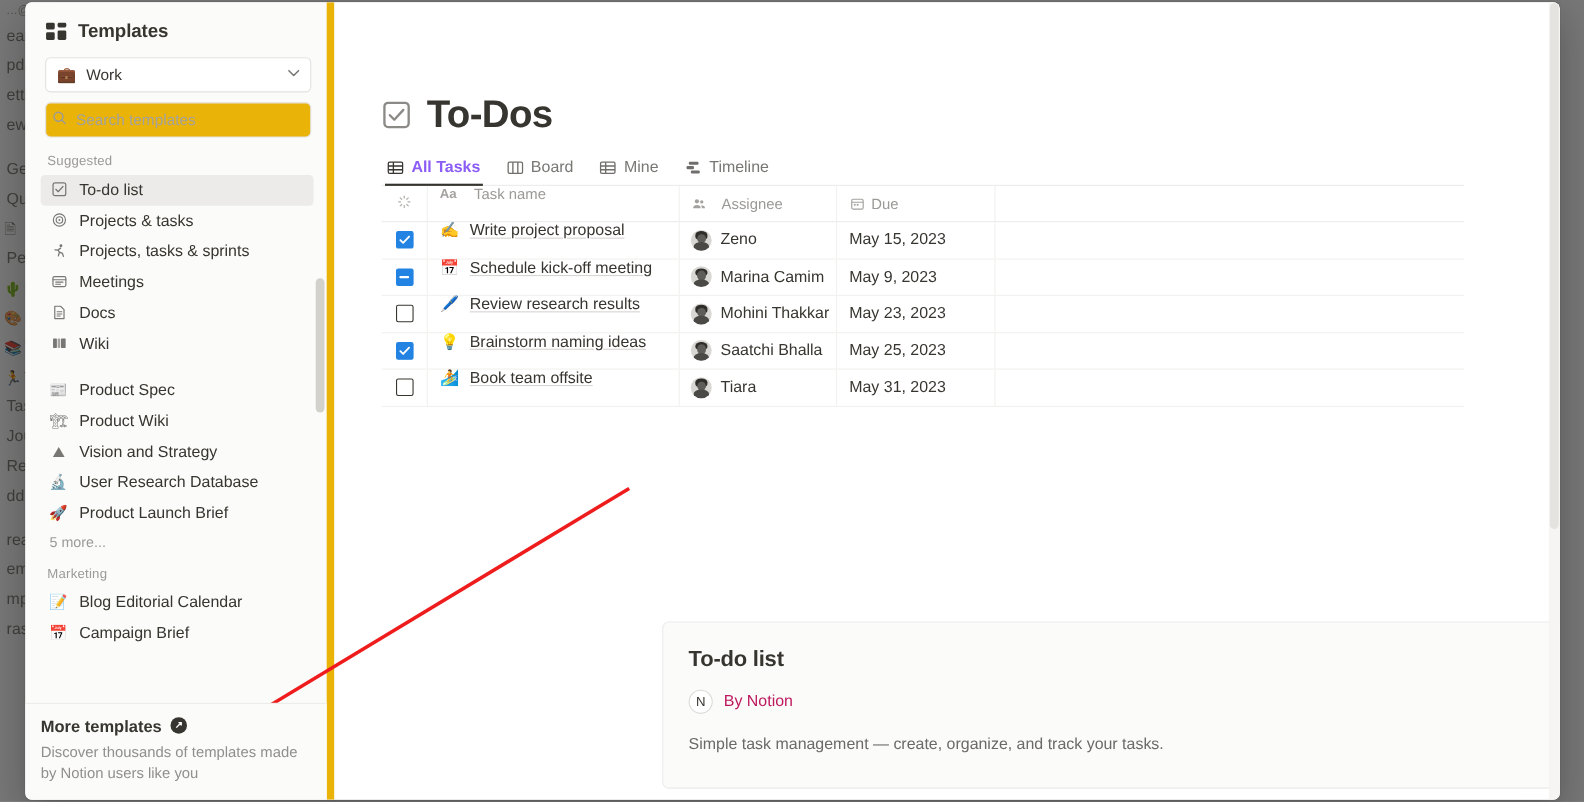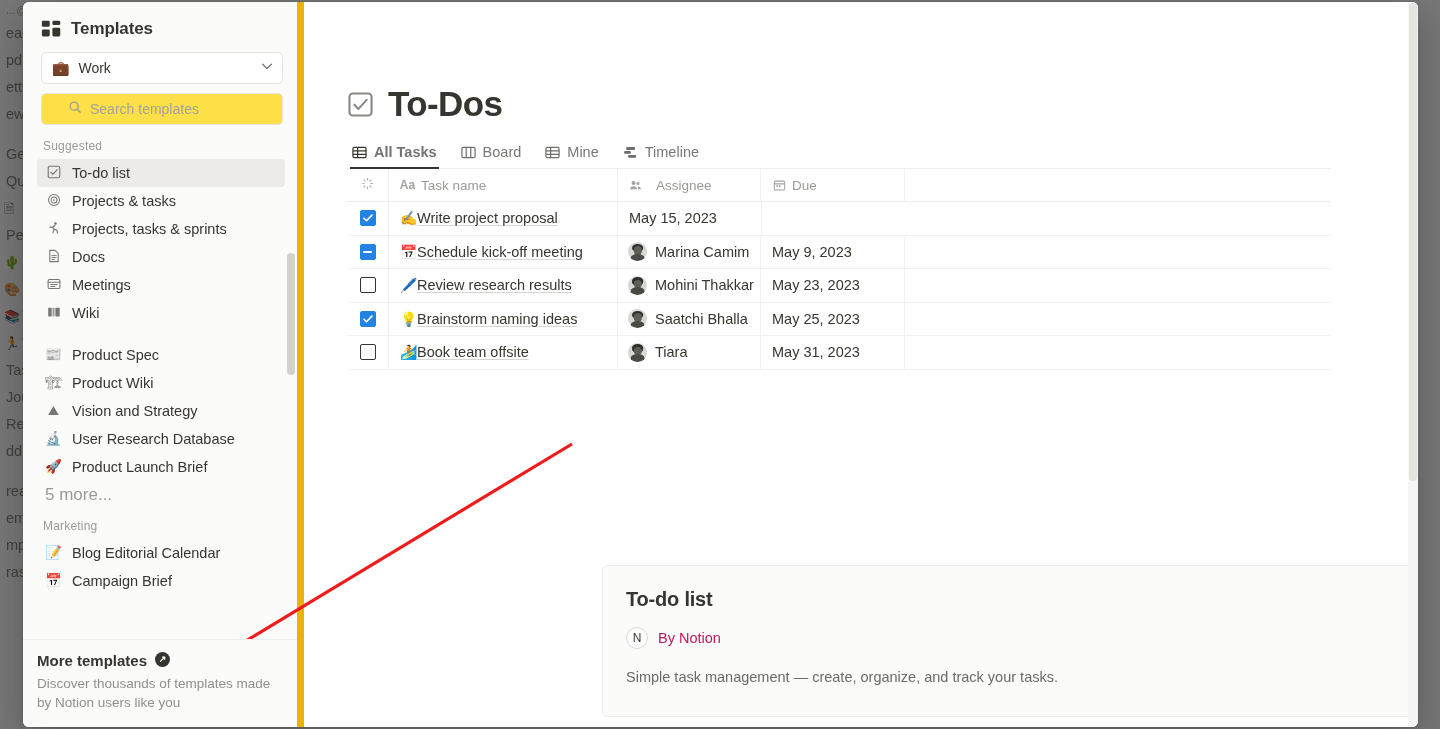--- a/index.html
+++ b/index.html
@@ -82,23 +82,23 @@
   }
   .tpl-select .cat-emoji { font-size: 14px; line-height: 1; }
   .tpl-select .cat-label { font-size: 14px; color: #37352f; flex: 1; }
   .tpl-select .chev { color: #787774; flex: 0 0 14px; }
 
   .tpl-search {
     margin: 9px 14px 0 18px;
     height: 32px;
     border: 1px solid #e3e2e0;
     border-radius: 5px;
-    background: #fde047;
+    background: #eab308;
     display: flex; align-items: center;
-    padding: 0 26px;
+    padding: 0 5px;
     gap: 8px;
   }
   .tpl-search .s-ic { flex: 0 0 14px; color: #9b9a97; }
   .tpl-search input {
     border: 0; outline: 0; background: transparent;
     font-family: "Liberation Sans", sans-serif;
     font-size: 14px; color: #37352f; width: 100%;
   }
   .tpl-search input::placeholder { color: #a3a29e; }
 
@@ -120,21 +120,21 @@
     cursor: pointer;
     font-size: 14.5px; color: #37352f;
     white-space: nowrap;
   }
   .tpl-item.active { background: #ecebea; font-weight: 500; }
   .tpl-item .ti-ic {
     flex: 0 0 17px; width: 17px; text-align: center;
     font-size: 13.5px; color: #787774; line-height: 1;
   }
   .more-link {
-    font-size: 17px; color: #9b9a97;
+    font-size: 13px; color: #9b9a97;
     padding: 4px 0 0 22px;
     cursor: pointer;
   }
 
   
   .tpl-footer {
     border-top: 1px solid #ececeb;
     background: #fbfbfa;
     padding: 12px 18px 14px 14px;
     position: relative;
@@ -188,37 +188,37 @@
     width: 984px;
   }
   .pv-tab {
     display: flex; align-items: center; gap: 7px;
     font-size: 14.5px; color: #787774;
     padding: 0 2px 7px 2px;
     cursor: pointer;
     border-bottom: 2px solid transparent;
     margin-bottom: -1px;
   }
-  .pv-tab.active { color: #737373; font-weight: 600; border-bottom-color: #37352f; }
+  .pv-tab.active { color: #8b5cf6; font-weight: 600; border-bottom-color: #37352f; }
   .pv-tab .tab-ic { flex: 0 0 15px; color: #6f6e6a; display:flex; }
 
   
   .tbl { width: 984px; }
   .tbl-head {
     display: flex; height: 33px; align-items: center;
     border-bottom: 1px solid #ececeb;
     font-size: 13.5px; color: #9b9a97;
   }
   .tbl-row {
     display: flex; height: 33.5px; align-items: center;
     border-bottom: 1px solid #f1f1ef;
     font-size: 14.5px; color: #37352f;
   }
   .c-check { width: 42px; flex: 0 0 42px; display: flex; align-items: center; justify-content: center; border-right: 1px solid #f1f1ef; height: 100%; }
-  .c-name  { width: 229px; flex: 0 0 229px; display: flex; align-items: center; gap: 1px; padding-left: 11px; border-right: 1px solid #f1f1ef; height: 100%; }
+  .c-name  { width: 229px; flex: 0 0 229px; display: flex; gap: 11px; padding-left: 11px; border-right: 1px solid #f1f1ef; height: 100%; }
   .c-assn  { width: 143px; flex: 0 0 143px; display: flex; align-items: center; gap: 8px; padding-left: 10px; border-right: 1px solid #f1f1ef; height: 100%; }
   .c-due   { width: 144px; flex: 0 0 144px; display: flex; align-items: center; padding-left: 11px; border-right: 1px solid #f1f1ef; height: 100%; }
   .c-end   { flex: 1; height: 100%; }
   .hd-ic { display: inline-flex; width: 15px; justify-content: center; margin-right: 5px; color: #a3a29e; }
 
   .cb {
     width: 16px; height: 16px; border-radius: 2px;
     border: 1.6px solid #37352f; background: #fff;
     display: flex; align-items: center; justify-content: center;
     cursor: pointer;
@@ -378,34 +378,34 @@
           <svg viewBox="0 0 16 16" width="14" height="14">
               <circle cx="9.6" cy="2.8" r="1.5" fill="#787774"></circle>
               <path d="M9.2 5.2L6.5 7.2l1.6 2.1-1.2 4M8.1 9.3l3.1 1.3.9 3.2M6.5 7.2L3.4 7" stroke="#787774" stroke-width="1.35" fill="none" stroke-linecap="round" stroke-linejoin="round"></path>
             </svg>
         </span>
         <span>Projects, tasks &amp; sprints</span>
       </div>
       <div class="tpl-item">
         <span class="ti-ic">
           <svg viewBox="0 0 16 16" width="14" height="14">
+              <rect x="1.3" y="2.8" width="13.4" height="10.4" rx="1.6" fill="none" stroke="#787774" stroke-width="1.25"></rect>
+              <path d="M1.3 6.1h13.4M4.2 8.6h7.5M4.2 10.8h5" stroke="#787774" stroke-width="1.15" stroke-linecap="round"></path>
+            </svg>
+        </span>
+        <span>Meetings</span>
+      </div>
+      <div class="tpl-item">
+        <span class="ti-ic">
+          <svg viewBox="0 0 16 16" width="14" height="14">
               <path d="M3.2 1.6h6l3.6 3.5v9.3H3.2z" fill="none" stroke="#787774" stroke-width="1.25" stroke-linejoin="round"></path>
               <path d="M5.6 7.3h5M5.6 9.6h5M5.6 11.8h3.2" stroke="#787774" stroke-width="1.1" stroke-linecap="round"></path>
             </svg>
         </span>
         <span>Docs</span>
-      </div>
-      <div class="tpl-item">
-        <span class="ti-ic">
-          <svg viewBox="0 0 16 16" width="14" height="14">
-              <rect x="1.3" y="2.8" width="13.4" height="10.4" rx="1.6" fill="none" stroke="#787774" stroke-width="1.25"></rect>
-              <path d="M1.3 6.1h13.4M4.2 8.6h7.5M4.2 10.8h5" stroke="#787774" stroke-width="1.15" stroke-linecap="round"></path>
-            </svg>
-        </span>
-        <span>Meetings</span>
       </div>
       <div class="tpl-item">
         <span class="ti-ic">
           <svg viewBox="0 0 16 16" width="14" height="14">
               <rect x="1.4" y="3" width="4" height="10" rx="0.7" fill="#787774"></rect>
               <rect x="6.2" y="3" width="2.6" height="10" rx="0.7" fill="#a6a5a1"></rect>
               <rect x="9.6" y="3" width="4.9" height="10" rx="0.7" fill="#787774"></rect>
             </svg>
         </span>
         <span>Wiki</span>
@@ -566,20 +566,28 @@
             <span class="cb on">
               <svg viewBox="0 0 16 16" width="12" height="12">
                   <path d="M2.6 8.3l3.4 3.4 7.2-7.6" fill="none" stroke="#fff" stroke-width="2.2" stroke-linecap="round" stroke-linejoin="round"></path>
                 </svg>
             </span>
           </div>
           <div class="c-name">
             <span class="emo">✍️</span>
             <span class="tname">Write project proposal</span>
           </div>
+          <div class="c-assn">
+            <span class="avatar">
+                <i class="hair"></i>
+                <i class="head"></i>
+                <i class="body"></i>
+              </span>
+            <span>Zeno</span>
+          </div>
           <div class="c-due">May 15, 2023</div>
           <div class="c-end"></div>
         </div>
 
         <div class="tbl-row">
           <div class="c-check">
             <span class="cb ind"></span>
           </div>
           <div class="c-name">
             <span class="emo">📅</span>

